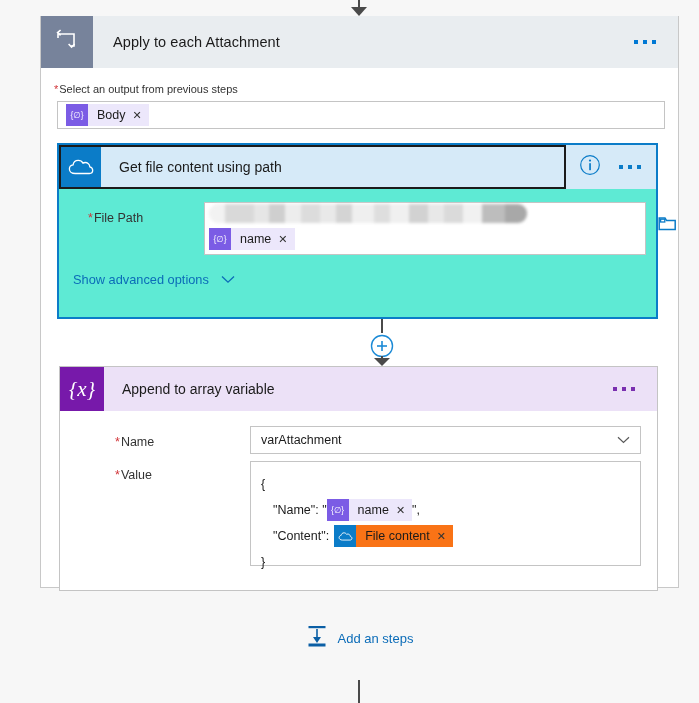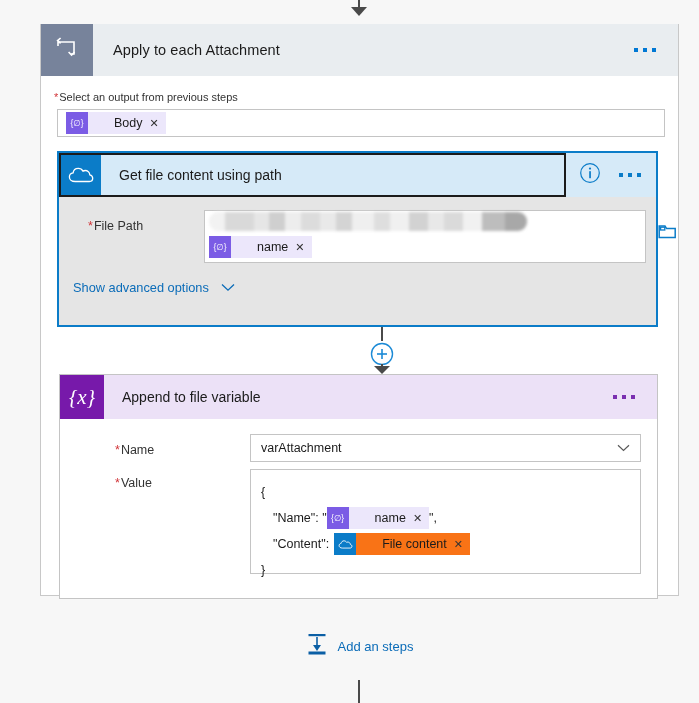--- a/index.html
+++ b/index.html
@@ -26,21 +26,20 @@
   }
 
   
   .loop-container {
     position: absolute;
     left: 40px; top: 16px;
     width: 639px; height: 572px;
     background: #ffffff;
     border: 1px solid #c8c8c8;
     border-top: none;
-    margin-top: 8px;
   }
 
   
   .loop-header {
     position: absolute;
     left: 0; top: 0;
     width: 637px; height: 52px;
     background: #e9edf0;
     display: flex;
     align-items: center;
@@ -102,36 +101,36 @@
     width: 22px; height: 22px;
     background: #7b5ce5;
     display: flex; align-items: center; justify-content: center;
     flex: 0 0 22px;
     color: #fff;
     font-size: 8.5px;
     font-family: "Liberation Sans", sans-serif;
   }
   .token.blue .token-badge { background: #0b7cc8; }
   .token-text {
-    padding: 0 7px 0 26px;
+    padding: 0 7px 0 9px;
     white-space: nowrap;
   }
   .token-x {
     padding-right: 7px;
     font-size: 11px;
     color: #333;
     cursor: pointer;
   }
 
   
   .gfc-card {
     position: absolute;
     left: 16px; top: 127px;
     width: 601px; height: 176px;
-    background: #e5e5e5;
+    background: #5eead4;
     border: 2px solid #0b7cc8;
   }
   .gfc-header {
     position: absolute;
     left: 0; top: 0;
     width: 597px; height: 44px;
     background: #d6eaf8;
     display: flex; align-items: center;
   }
   .gfc-title-focus {
@@ -439,21 +438,21 @@
         <line x1="341" y1="22" x2="341" y2="32" stroke="#1b8ad6" stroke-width="1.6"></line>
         <line x1="341" y1="37" x2="341" y2="41" stroke="#4a4a4a" stroke-width="2"></line>
         <polygon points="333,39 349,39 341,47" fill="#4a4a4a"></polygon>
       </svg>
     </div>
 
     <div class="append-card">
 
       <div class="append-header">
         <div class="append-icon">{x}</div>
-        <div class="append-title">Append to file variable</div>
+        <div class="append-title">Append to array variable</div>
         <div class="append-ellipsis">
           <i></i>
           <i></i>
           <i></i>
         </div>
       </div>
 
       <div class="name-label">
         <span class="req">*</span><span>Name</span>
       </div>

